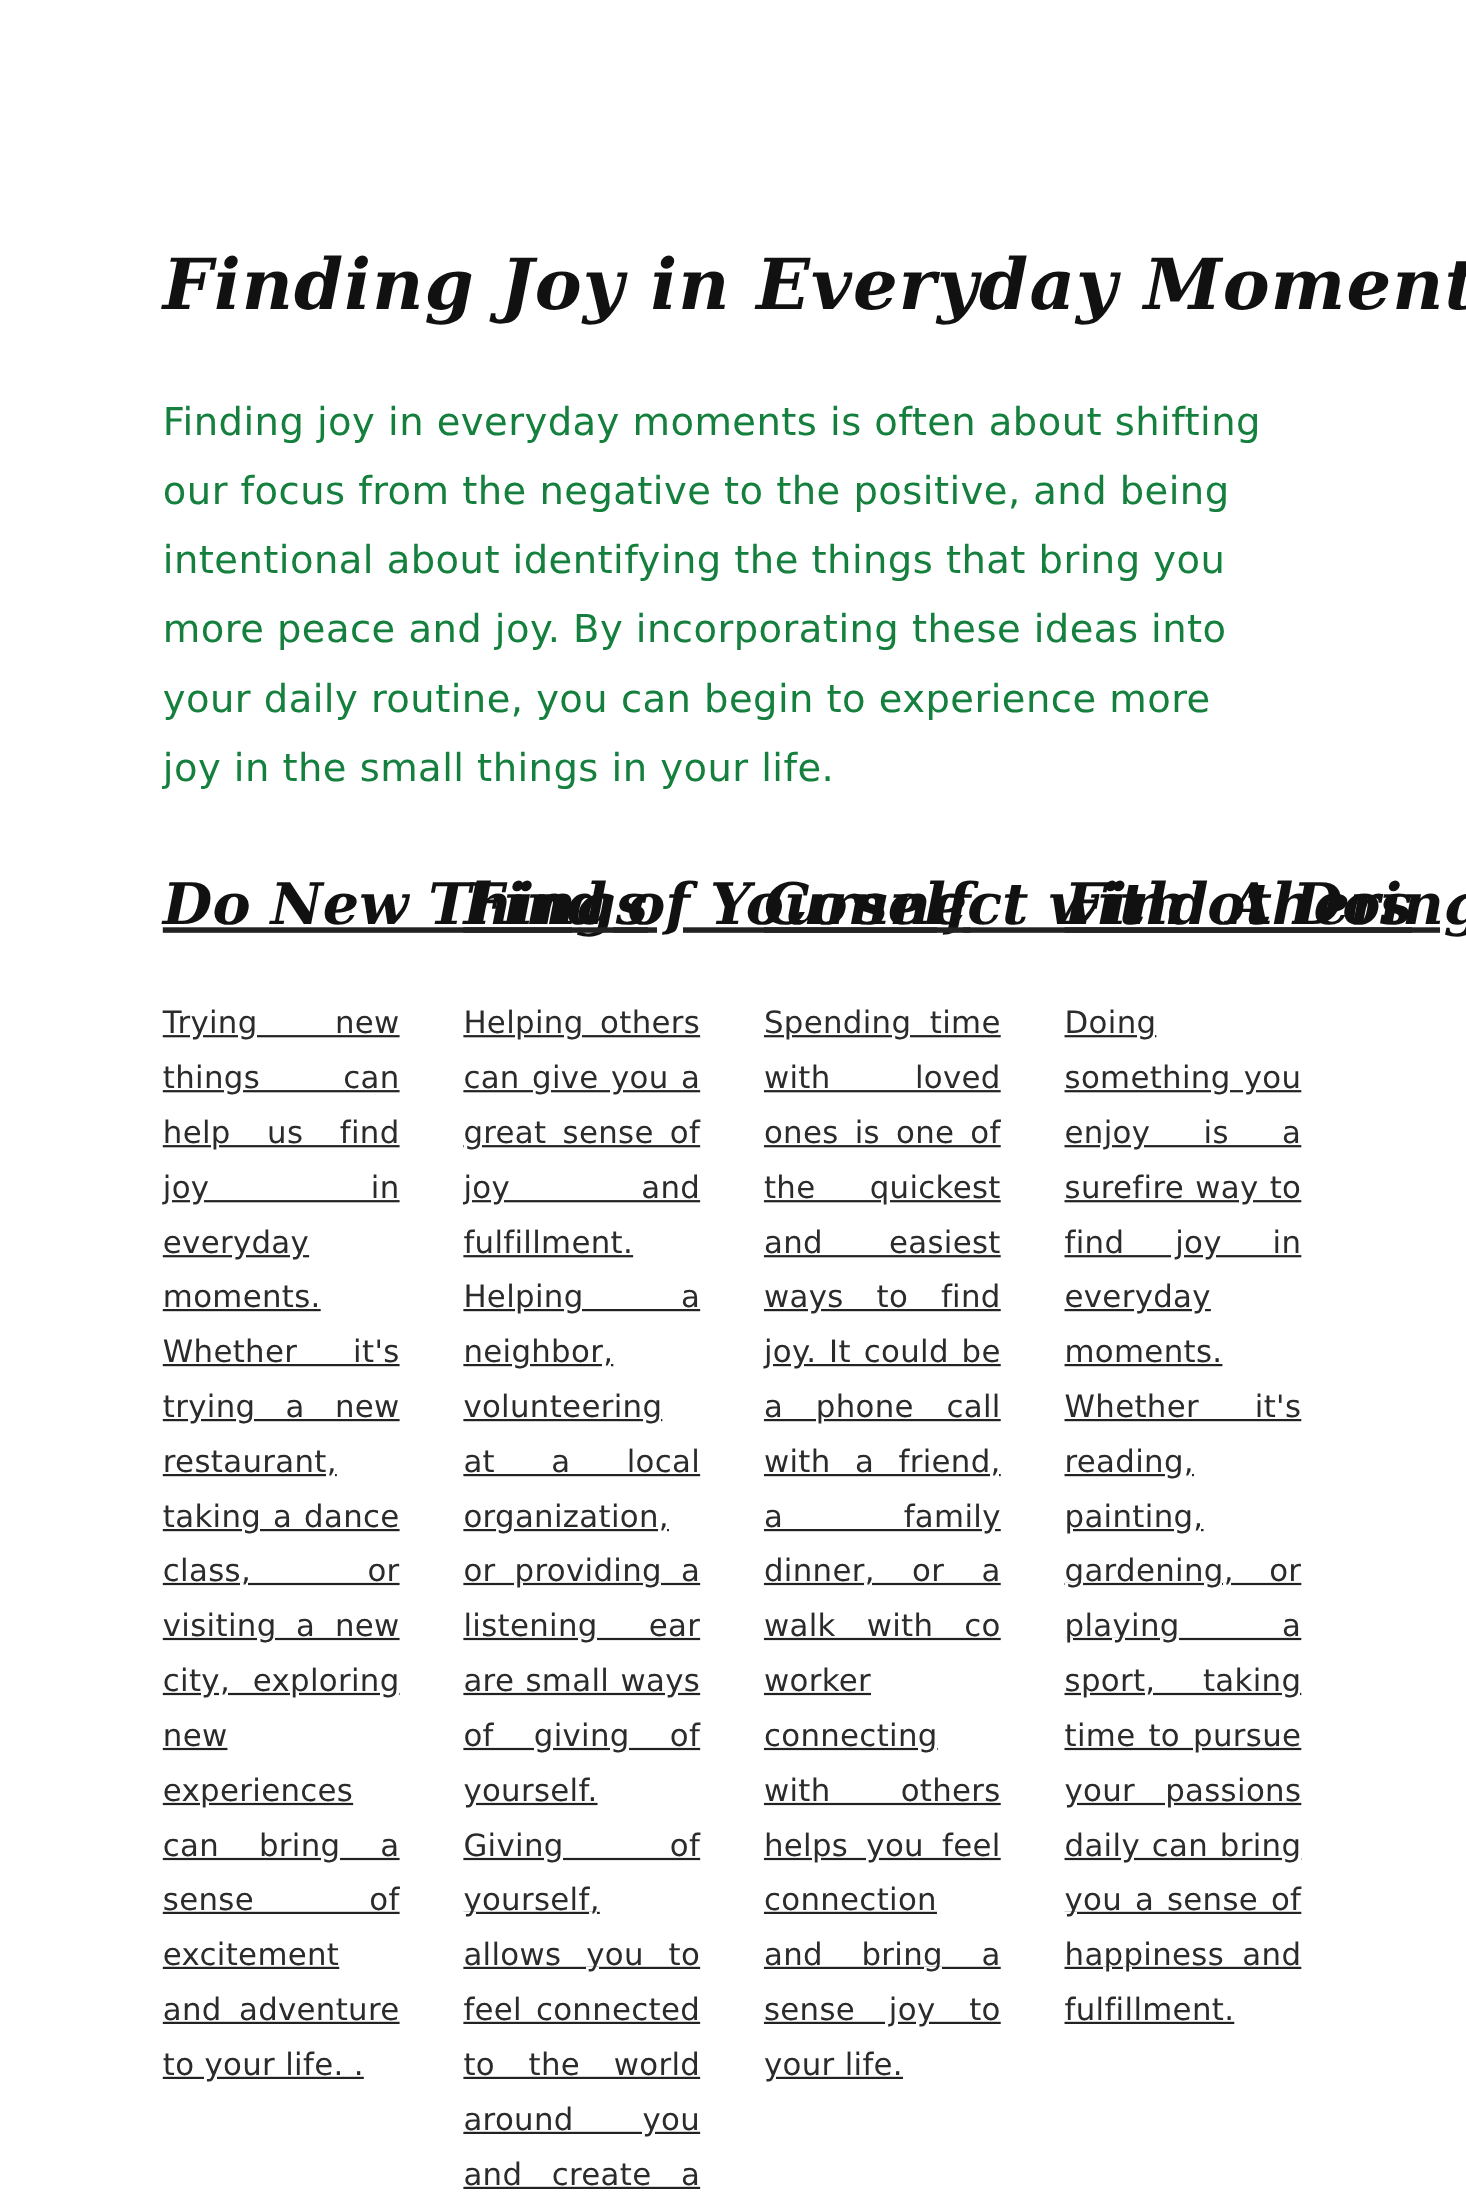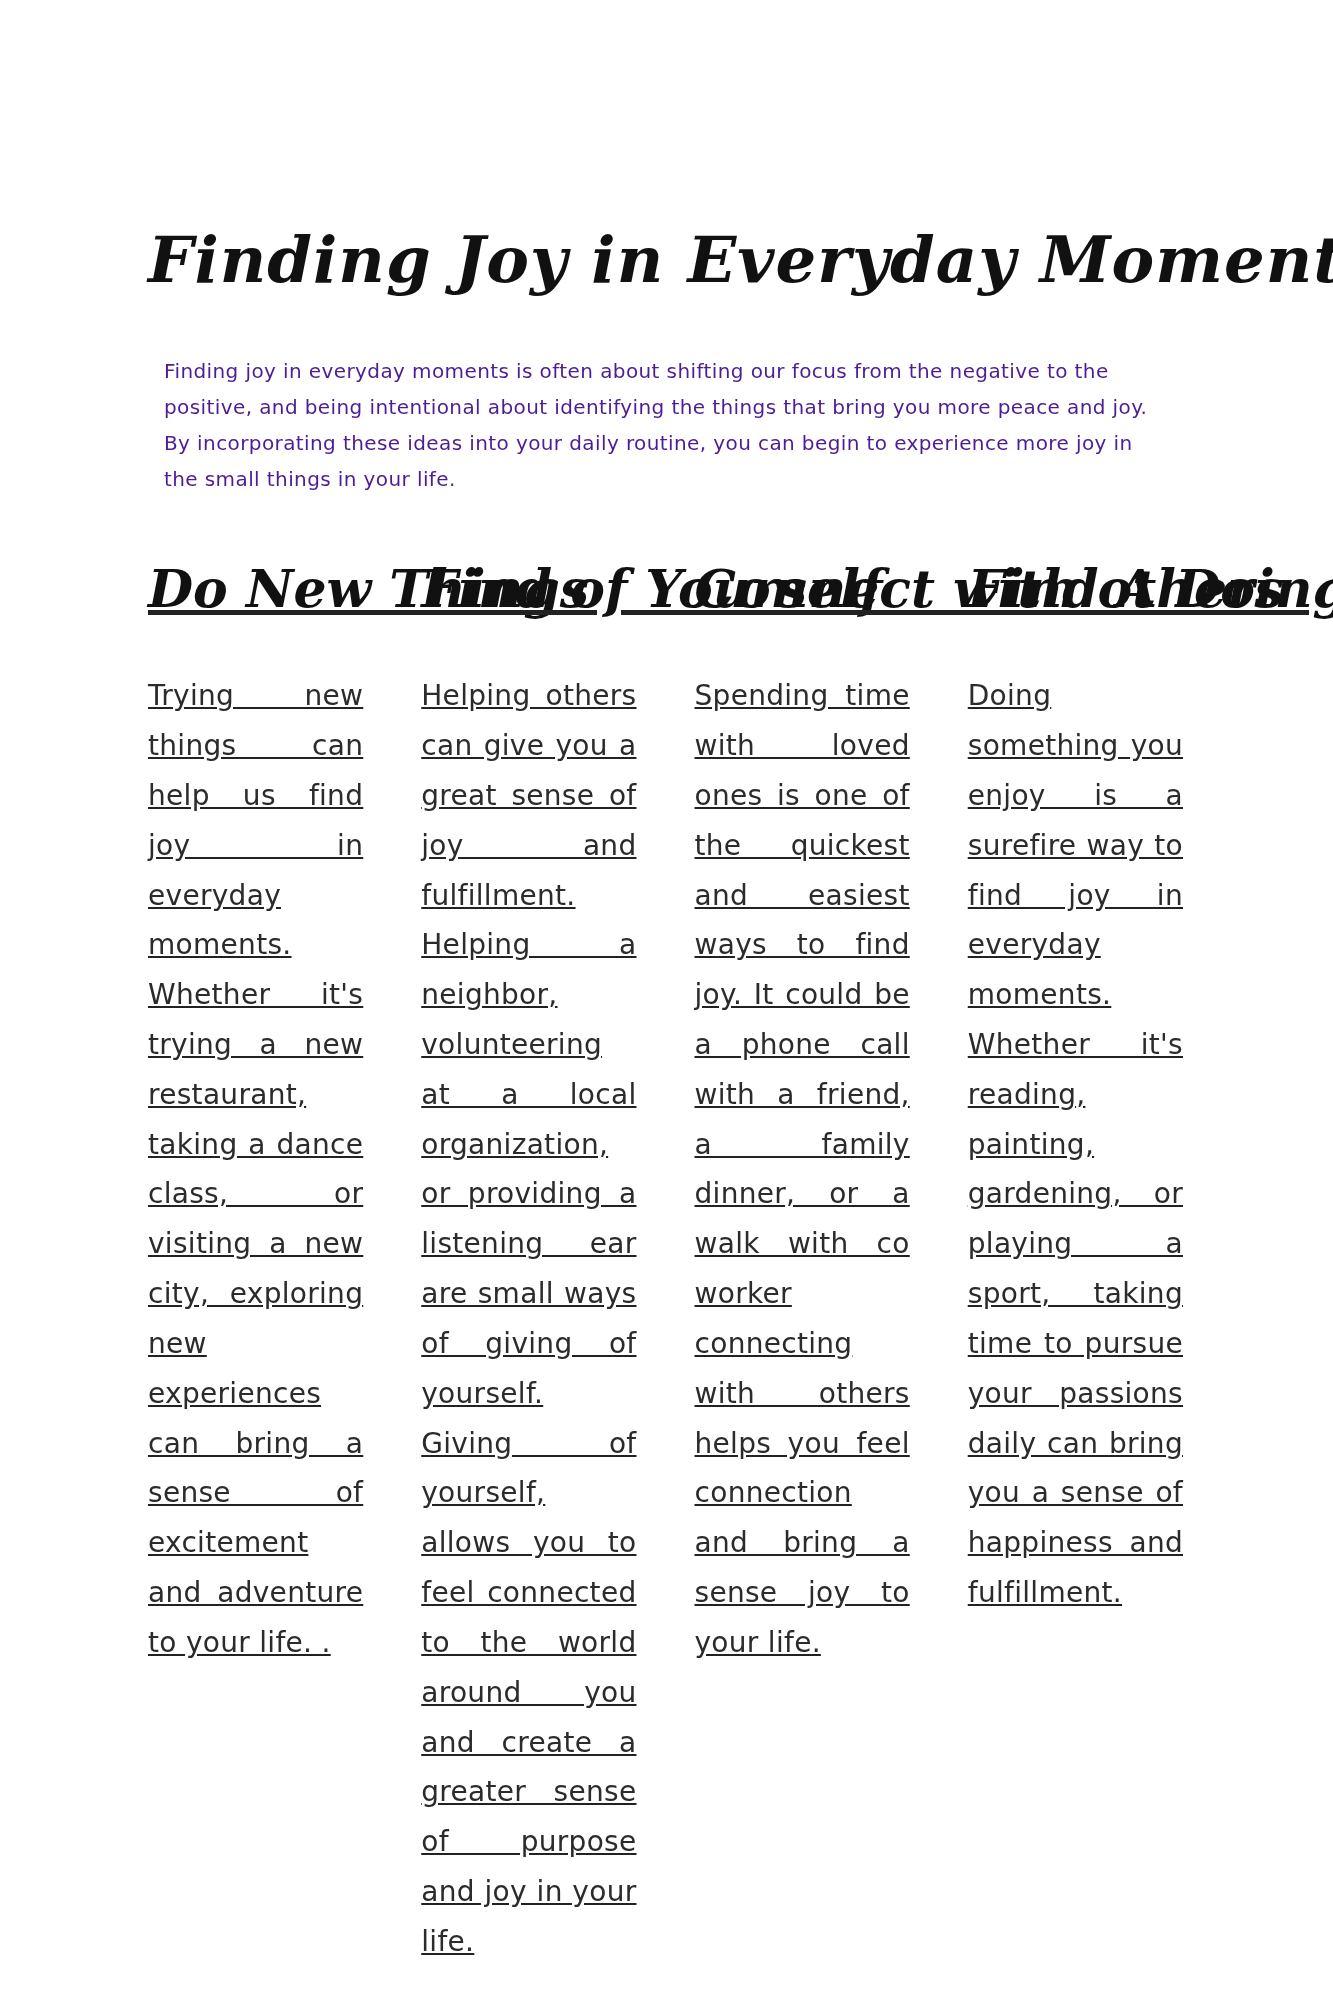--- a/index.html
+++ b/index.html
@@ -27,26 +27,26 @@
   }
   .page-title {
     text-align: center;
     font-size: 64px;
     line-height: 1.1;
     letter-spacing: 1px;
     margin: 0 0 58px 0;
     white-space: nowrap;
   }
   .intro {
-    font-size: 20px;
+    font-size: 35px;
     line-height: 1.8;
     letter-spacing: 0.4px;
     text-align: left;
-    color: #4c1d95;
-    margin: 0 30px 62px 16px;
+    color: #15803d;
+    margin: 0 30px 62px 0;
     max-width: 1060px;
   }
   .columns {
     display: grid;
     grid-template-columns: 1fr 1fr 1fr 1fr;
     column-gap: 58px;
     row-gap: 78px;
     text-decoration: underline;
   }
   .section-heading {

